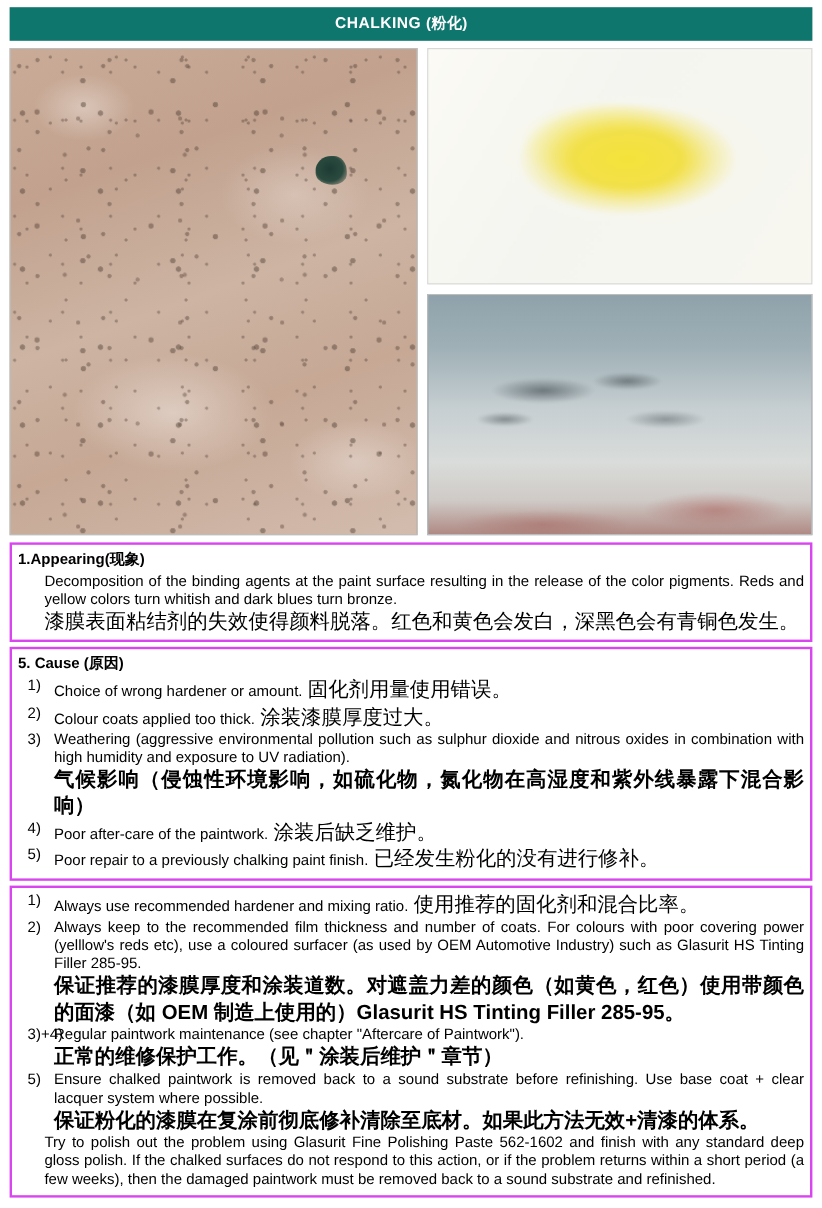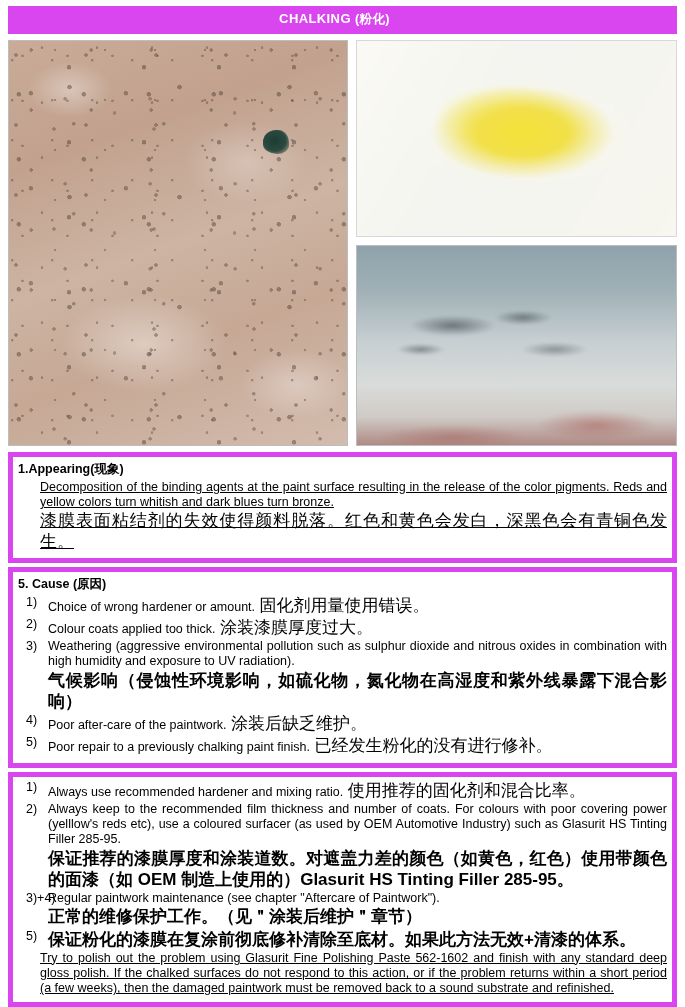--- a/index.html
+++ b/index.html
@@ -12,21 +12,21 @@
     font-family: "Liberation Sans", sans-serif;
     color: #000000;
   }
   .page {
     width: 685px;
     box-sizing: border-box;
     padding: 6px 8px 10px 8px;
   }
   
   .title-bar {
-    background: #d946ef;
+    background: #0f766e;
     color: #ffffff;
     text-align: center;
     font-weight: bold;
     font-size: 13px;
     letter-spacing: 0.4px;
     padding: 5px 16px 6px 0;
     margin-bottom: 6px;
   }
   .title-bar .cn {
     font-weight: bold;
@@ -131,21 +131,21 @@
       radial-gradient(ellipse 18% 7% at 30% 40%, rgba(45,55,60,0.55), rgba(45,55,60,0) 75%),
       radial-gradient(ellipse 12% 5% at 52% 36%, rgba(45,55,60,0.5), rgba(45,55,60,0) 75%),
       radial-gradient(ellipse 10% 4% at 20% 52%, rgba(45,55,60,0.45), rgba(45,55,60,0) 75%),
       radial-gradient(ellipse 14% 5% at 62% 52%, rgba(50,60,65,0.4), rgba(50,60,65,0) 75%),
       radial-gradient(ellipse 25% 10% at 75% 90%, rgba(170,95,90,0.55), rgba(170,95,90,0) 75%),
       radial-gradient(ellipse 30% 8% at 30% 96%, rgba(165,100,95,0.5), rgba(165,100,95,0) 75%);
     filter: blur(1px);
   }
   
   .section {
-    border: 5px solid #d946ef;
+    border: 2px solid #d946ef;
     box-sizing: border-box;
     padding: 3px 5px 5px 5px;
     margin-bottom: 4px;
   }
   .sec-head {
     font-weight: bold;
     font-size: 12.5px;
     margin: 1px 0 2px 0;
   }
   .en {
@@ -153,21 +153,20 @@
     line-height: 1.22;
     text-align: justify;
   }
   .cn {
     font-size: 17px;
     line-height: 1.25;
     text-align: justify;
   }
   .body-indent {
     padding-left: 22px;
-    text-decoration: underline;
   }
   ol.list {
     margin: 0;
     padding: 0;
     list-style: none;
   }
   ol.list > li {
     position: relative;
     padding-left: 30px;
     margin-bottom: 1px;
@@ -260,20 +259,21 @@
         <span class="en en-line">Always keep to the recommended film thickness and number of coats. For colours with poor covering power (yelllow's reds etc), use a coloured surfacer (as used by OEM Automotive Industry) such as Glasurit HS Tinting Filler 285-95.</span>
         <span class="cn cn-line">保证推荐的漆膜厚度和涂装道数。对遮盖力差的颜色（如黄色，红色）使用带颜色的面漆（如 OEM 制造上使用的）Glasurit HS Tinting Filler 285-95。</span>
       </li>
       <li>
         <span class="num">3)+4)</span>
         <span class="en en-line">Regular paintwork maintenance (see chapter "Aftercare of Paintwork").</span>
         <span class="cn cn-line">正常的维修保护工作。（见＂涂装后维护＂章节）</span>
       </li>
       <li>
         <span class="num">5)</span>
+        <span class="en en-line">Ensure chalked paintwork is removed back to a sound substrate before refinishing. Use base coat + clear lacquer system where possible.</span>
         <span class="cn cn-line">保证粉化的漆膜在复涂前彻底修补清除至底材。如果此方法无效+清漆的体系。</span>
       </li>
     </ol>
     <div class="body-indent">
       <div class="en">Try to polish out the problem using Glasurit Fine Polishing Paste 562-1602 and finish with any standard deep gloss polish. If the chalked surfaces do not respond to this action, or if the problem returns within a short period (a few weeks), then the damaged paintwork must be removed back to a sound substrate and refinished.</div>
     </div>
   </div>
 
 </div>
 

